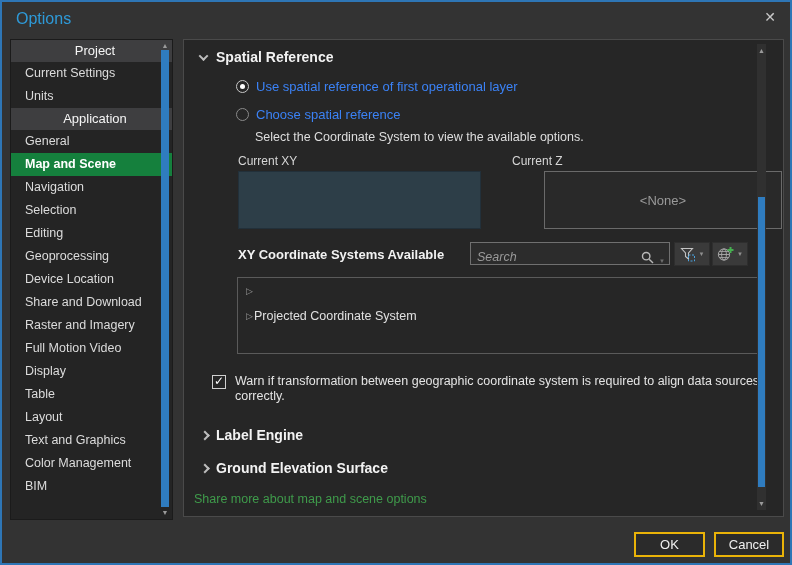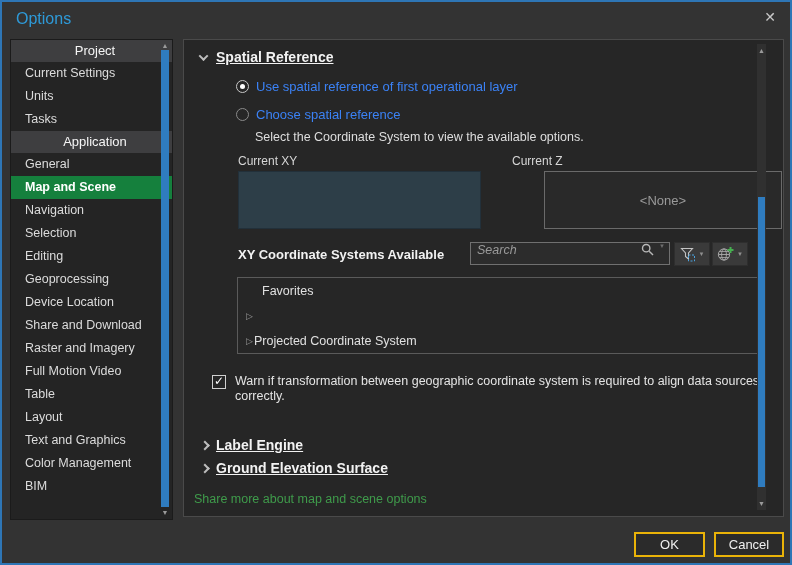--- a/index.html
+++ b/index.html
@@ -28,39 +28,39 @@
   .panel { position:absolute; left:181px; top:37px; width:601px; height:478px;
            background:#262626; border:1px solid #4a4a4a; }
   .panel > div { position:absolute; }
 
   .chev { display:inline-block; width:7px; height:7px; border-right:2px solid #bdbdbd;
           border-bottom:2px solid #bdbdbd; }
   .chev.down { transform:rotate(45deg) translate(-1px,-1px); }
   .chev.right { transform:rotate(-45deg) translate(1px,1px); }
 
   .section-head { display:flex; align-items:center; gap:9px; font-size:14px; font-weight:bold;
-                  color:#f2f2f2; cursor:default;text-decoration:underline; }
+                  color:#f2f2f2; cursor:default; }
 
   .radio-row { display:flex; align-items:center; gap:7px; font-size:13px; color:#3b82f6; }
   .radio { width:13px; height:13px; border:1px solid #c8c8c8; border-radius:50%;
            position:relative; background:#262626; flex:0 0 auto; }
   .radio.off { border-color:#8a8a8a; }
   .radio.sel::after { content:""; position:absolute; left:3px; top:3px; width:5px; height:5px;
                       border-radius:50%; background:#ffffff; }
 
   .hint { font-size:12.5px; color:#dedede; }
   .small-label { font-size:12px; color:#d6d6d6; }
 
   .xy-box { background:#2d3e48; border:1px solid #22303a; }
   .z-box  { background:#292929; border:1px solid #6a6a6a; display:flex; align-items:center;
             justify-content:center; color:#9a9a9a; font-size:13px; }
 
   .bold-label { font-size:13px; font-weight:bold; color:#f2f2f2; }
 
-  .searchbox { display:flex; align-items:flex-start; background:#2c2c2c; border:1px solid #707070; }
+  .searchbox { display:flex; align-items:flex-end; background:#2c2c2c; border:1px solid #707070; }
   .searchbox input { flex:1; min-width:0; background:transparent; border:none; outline:none;
                      color:#cccccc; font-size:12.5px; padding:0 6px;
                      font-family:"Liberation Sans","DejaVu Sans",sans-serif; }
   .searchbox input::placeholder { color:#9a9a9a; font-style:italic; }
   .caret { font-size:6px; color:#8f8f8f; line-height:6px; }
 
   .tool-btn { display:flex; align-items:center; justify-content:center; gap:3px;
               background:#3a3a3a; border:1px solid #2e2e2e; cursor:default; }
 
   .cs-list { border:1px solid #5a5a5a; background:#262626; position:relative; }
@@ -94,32 +94,32 @@
 <body>
 
 <div class="dialog">
   <div class="title">Options</div>
   <div class="close">✕</div>
 
   <div class="sidebar">
     <div class="side-header">Project</div>
     <div class="side-item">Current Settings</div>
     <div class="side-item">Units</div>
-    <div class="side-item">Tasks</div>
     <div class="side-header">Application</div>
     <div class="side-item">General</div>
     <div class="side-item selected">Map and Scene</div>
     <div class="side-item">Navigation</div>
     <div class="side-item">Selection</div>
     <div class="side-item">Editing</div>
     <div class="side-item">Geoprocessing</div>
     <div class="side-item">Device Location</div>
     <div class="side-item">Share and Download</div>
     <div class="side-item">Raster and Imagery</div>
     <div class="side-item">Full Motion Video</div>
+    <div class="side-item">Display</div>
     <div class="side-item">Table</div>
     <div class="side-item">Layout</div>
     <div class="side-item">Text and Graphics</div>
     <div class="side-item">Color Management</div>
     <div class="side-item">BIM</div>
 
     <div class="side-scroll">
       <div class="scroll-arrow" style="top:1px;">▲</div>
       <div class="thumb"></div>
       <div class="scroll-arrow" style="bottom:2px;">▼</div>
@@ -184,42 +184,39 @@
           <line x1="1.4" y1="8.5" x2="12.6" y2="8.5" stroke="#ababab" stroke-width="0.9"></line>
           <line x1="2.6" y1="5.4" x2="11.4" y2="5.4" stroke="#ababab" stroke-width="0.9"></line>
           <line x1="2.6" y1="11.6" x2="11.4" y2="11.6" stroke="#ababab" stroke-width="0.9"></line>
           <path d="M13.5 1v6 M10.5 4h6" stroke="#46b050" stroke-width="2"></path>
         </svg>
       </span>
       <span class="caret">▼</span>
     </div>
 
     <div class="cs-list" style="left:53px; top:237px; width:529px; height:77px;">
-      <div class="cs-row no-arrow" style="padding-left:16px;">
-        <span class="lbl">Favorites</span>
-      </div>
       <div class="cs-row">
         <span class="tri">▷</span>
       </div>
       <div class="cs-row">
         <span class="tri">▷</span>
         <span class="lbl">Projected Coordinate System</span>
       </div>
       <span class="mini-arrow" style="top:2px;">▲</span>
       <span class="mini-arrow" style="bottom:2px;">▼</span>
     </div>
 
     <div class="check-row" style="left:28px; top:334px; width:580px;">
       <span class="checkbox">
         <span class="mark">✓</span>
       </span>
       <span class="check-text" style="max-width:552px;">Warn if transformation between geographic coordinate system is required to align data sources correctly.</span>
     </div>
 
-    <div class="section-head" style="left:16px; top:397px;">
+    <div class="section-head" style="left:16px; top:387px;">
       <span class="chev right"></span>
       <span>Label Engine</span>
     </div>
 
     <div class="section-head" style="left:16px; top:420px;">
       <span class="chev right"></span>
       <span>Ground Elevation Surface</span>
     </div>
 
     <div class="link" style="left:10px; top:452px;">Share more about map and scene options</div>

